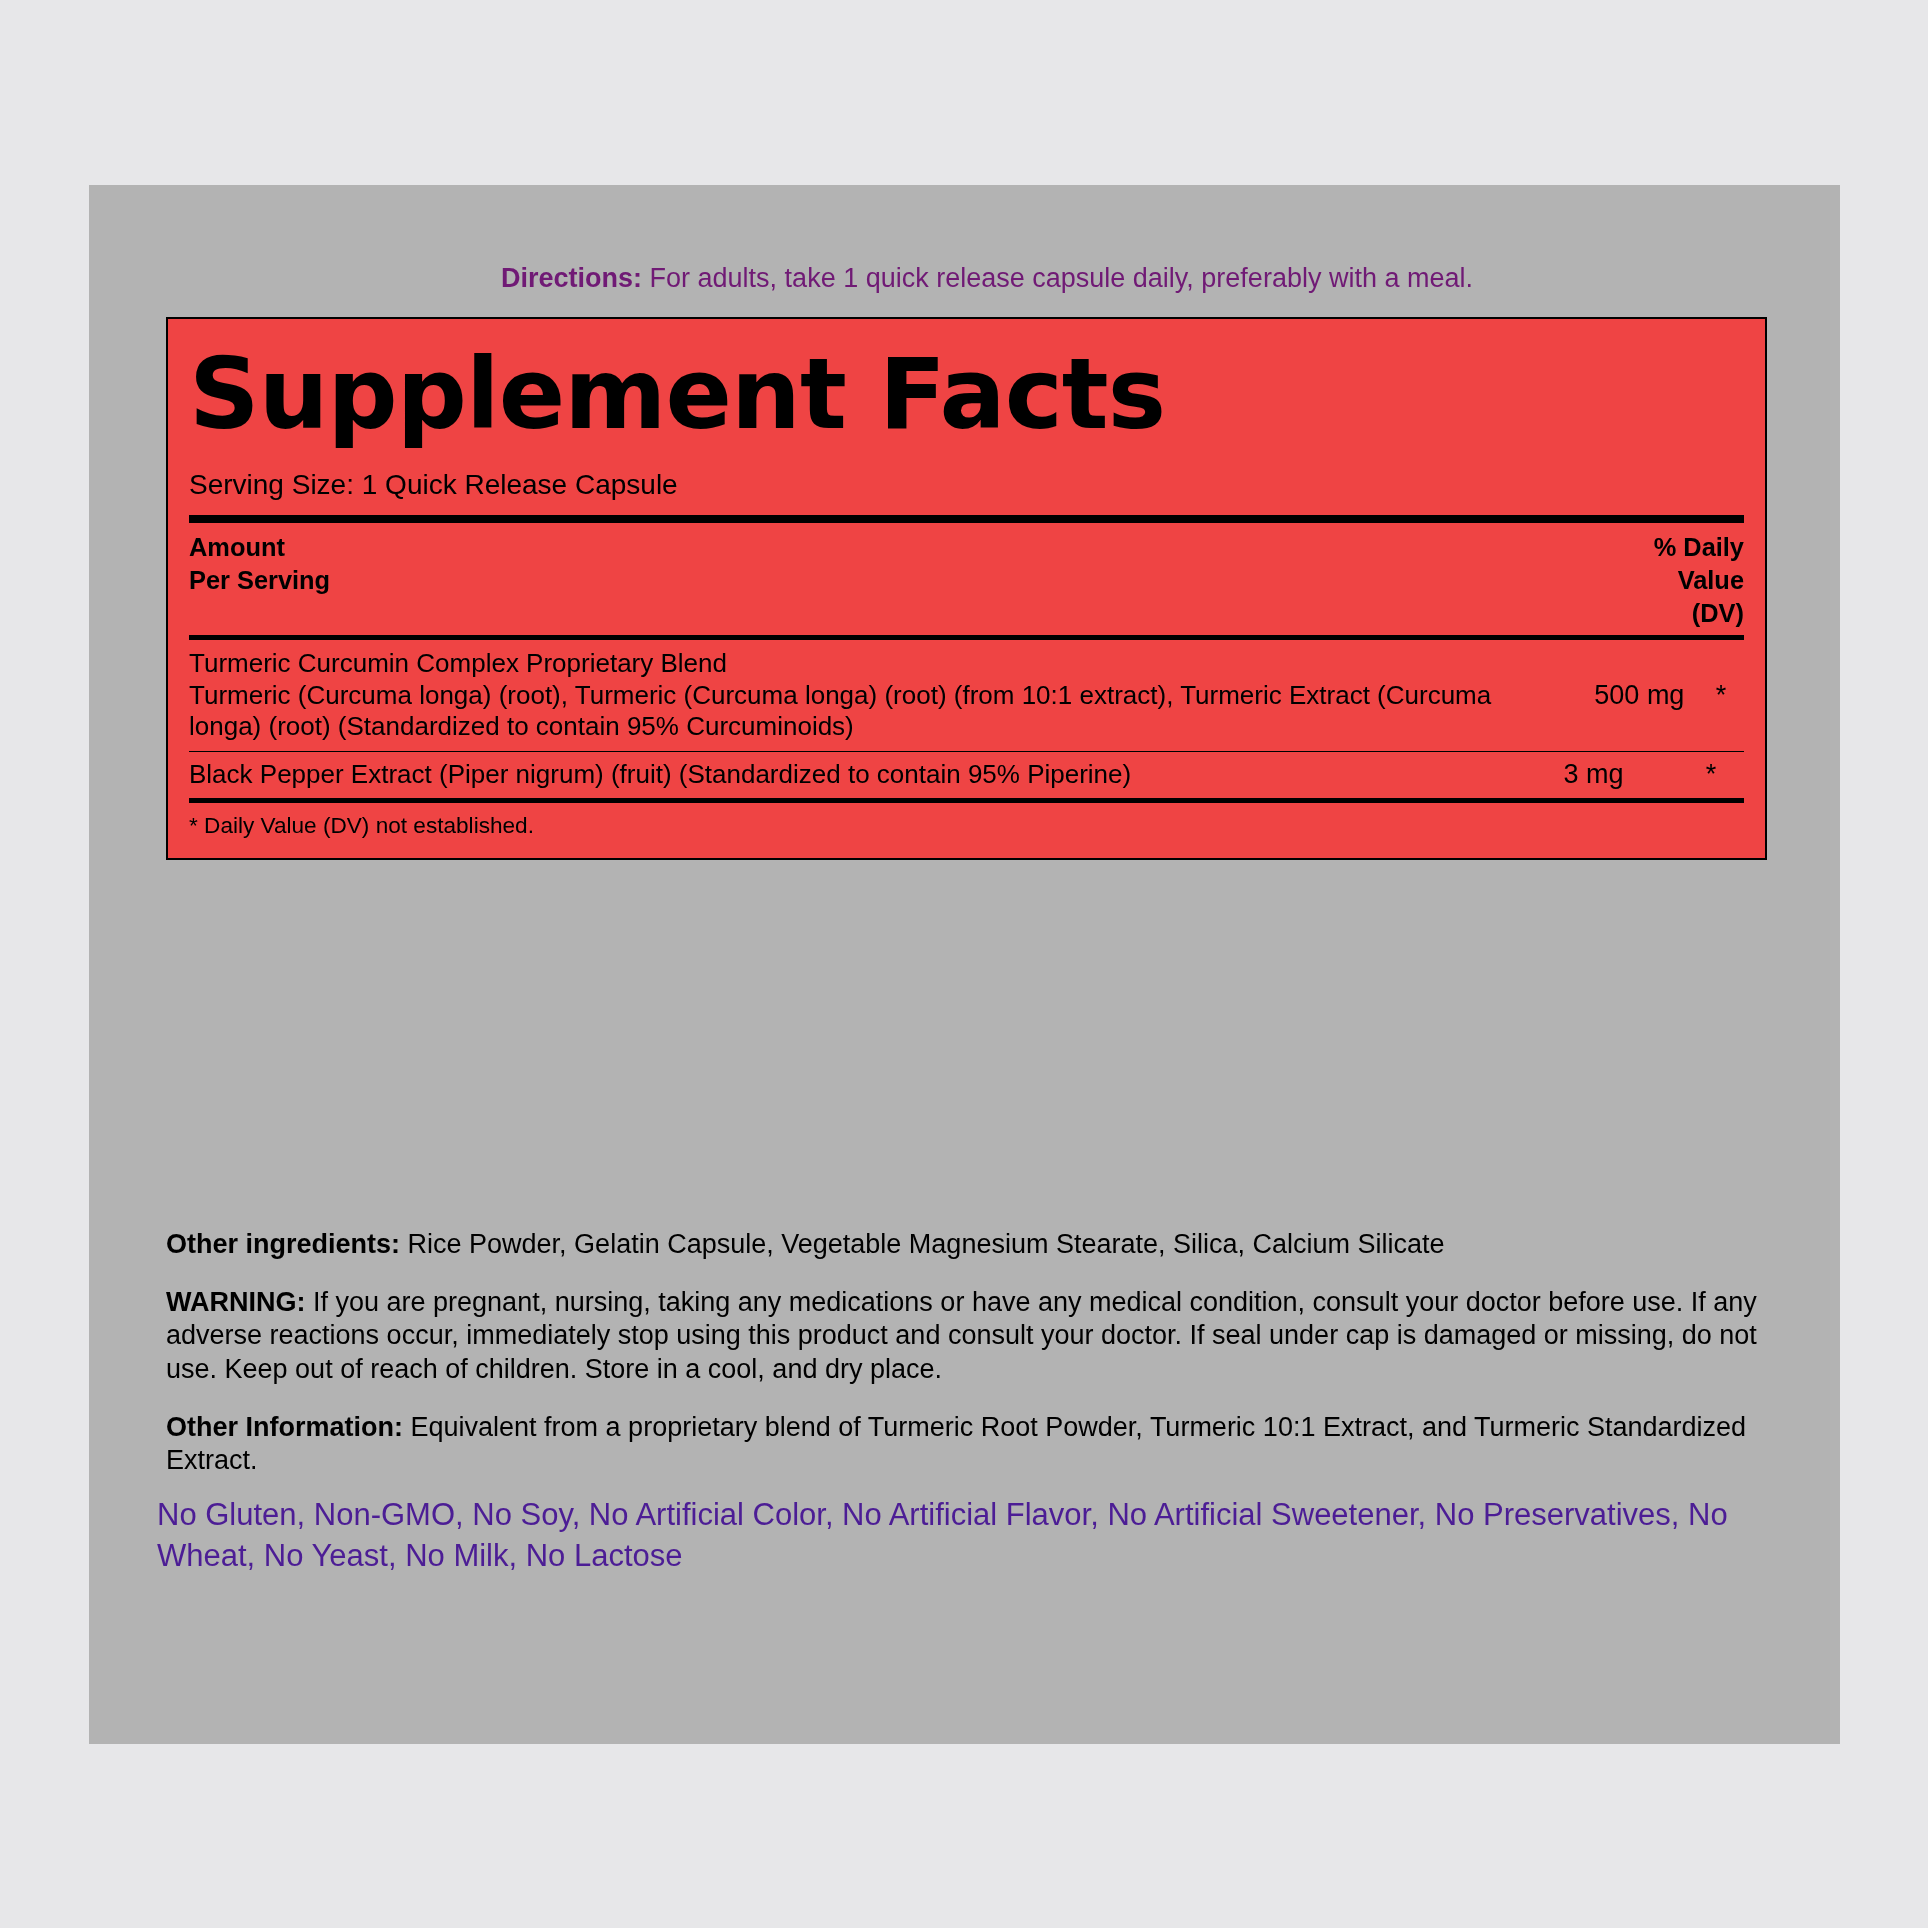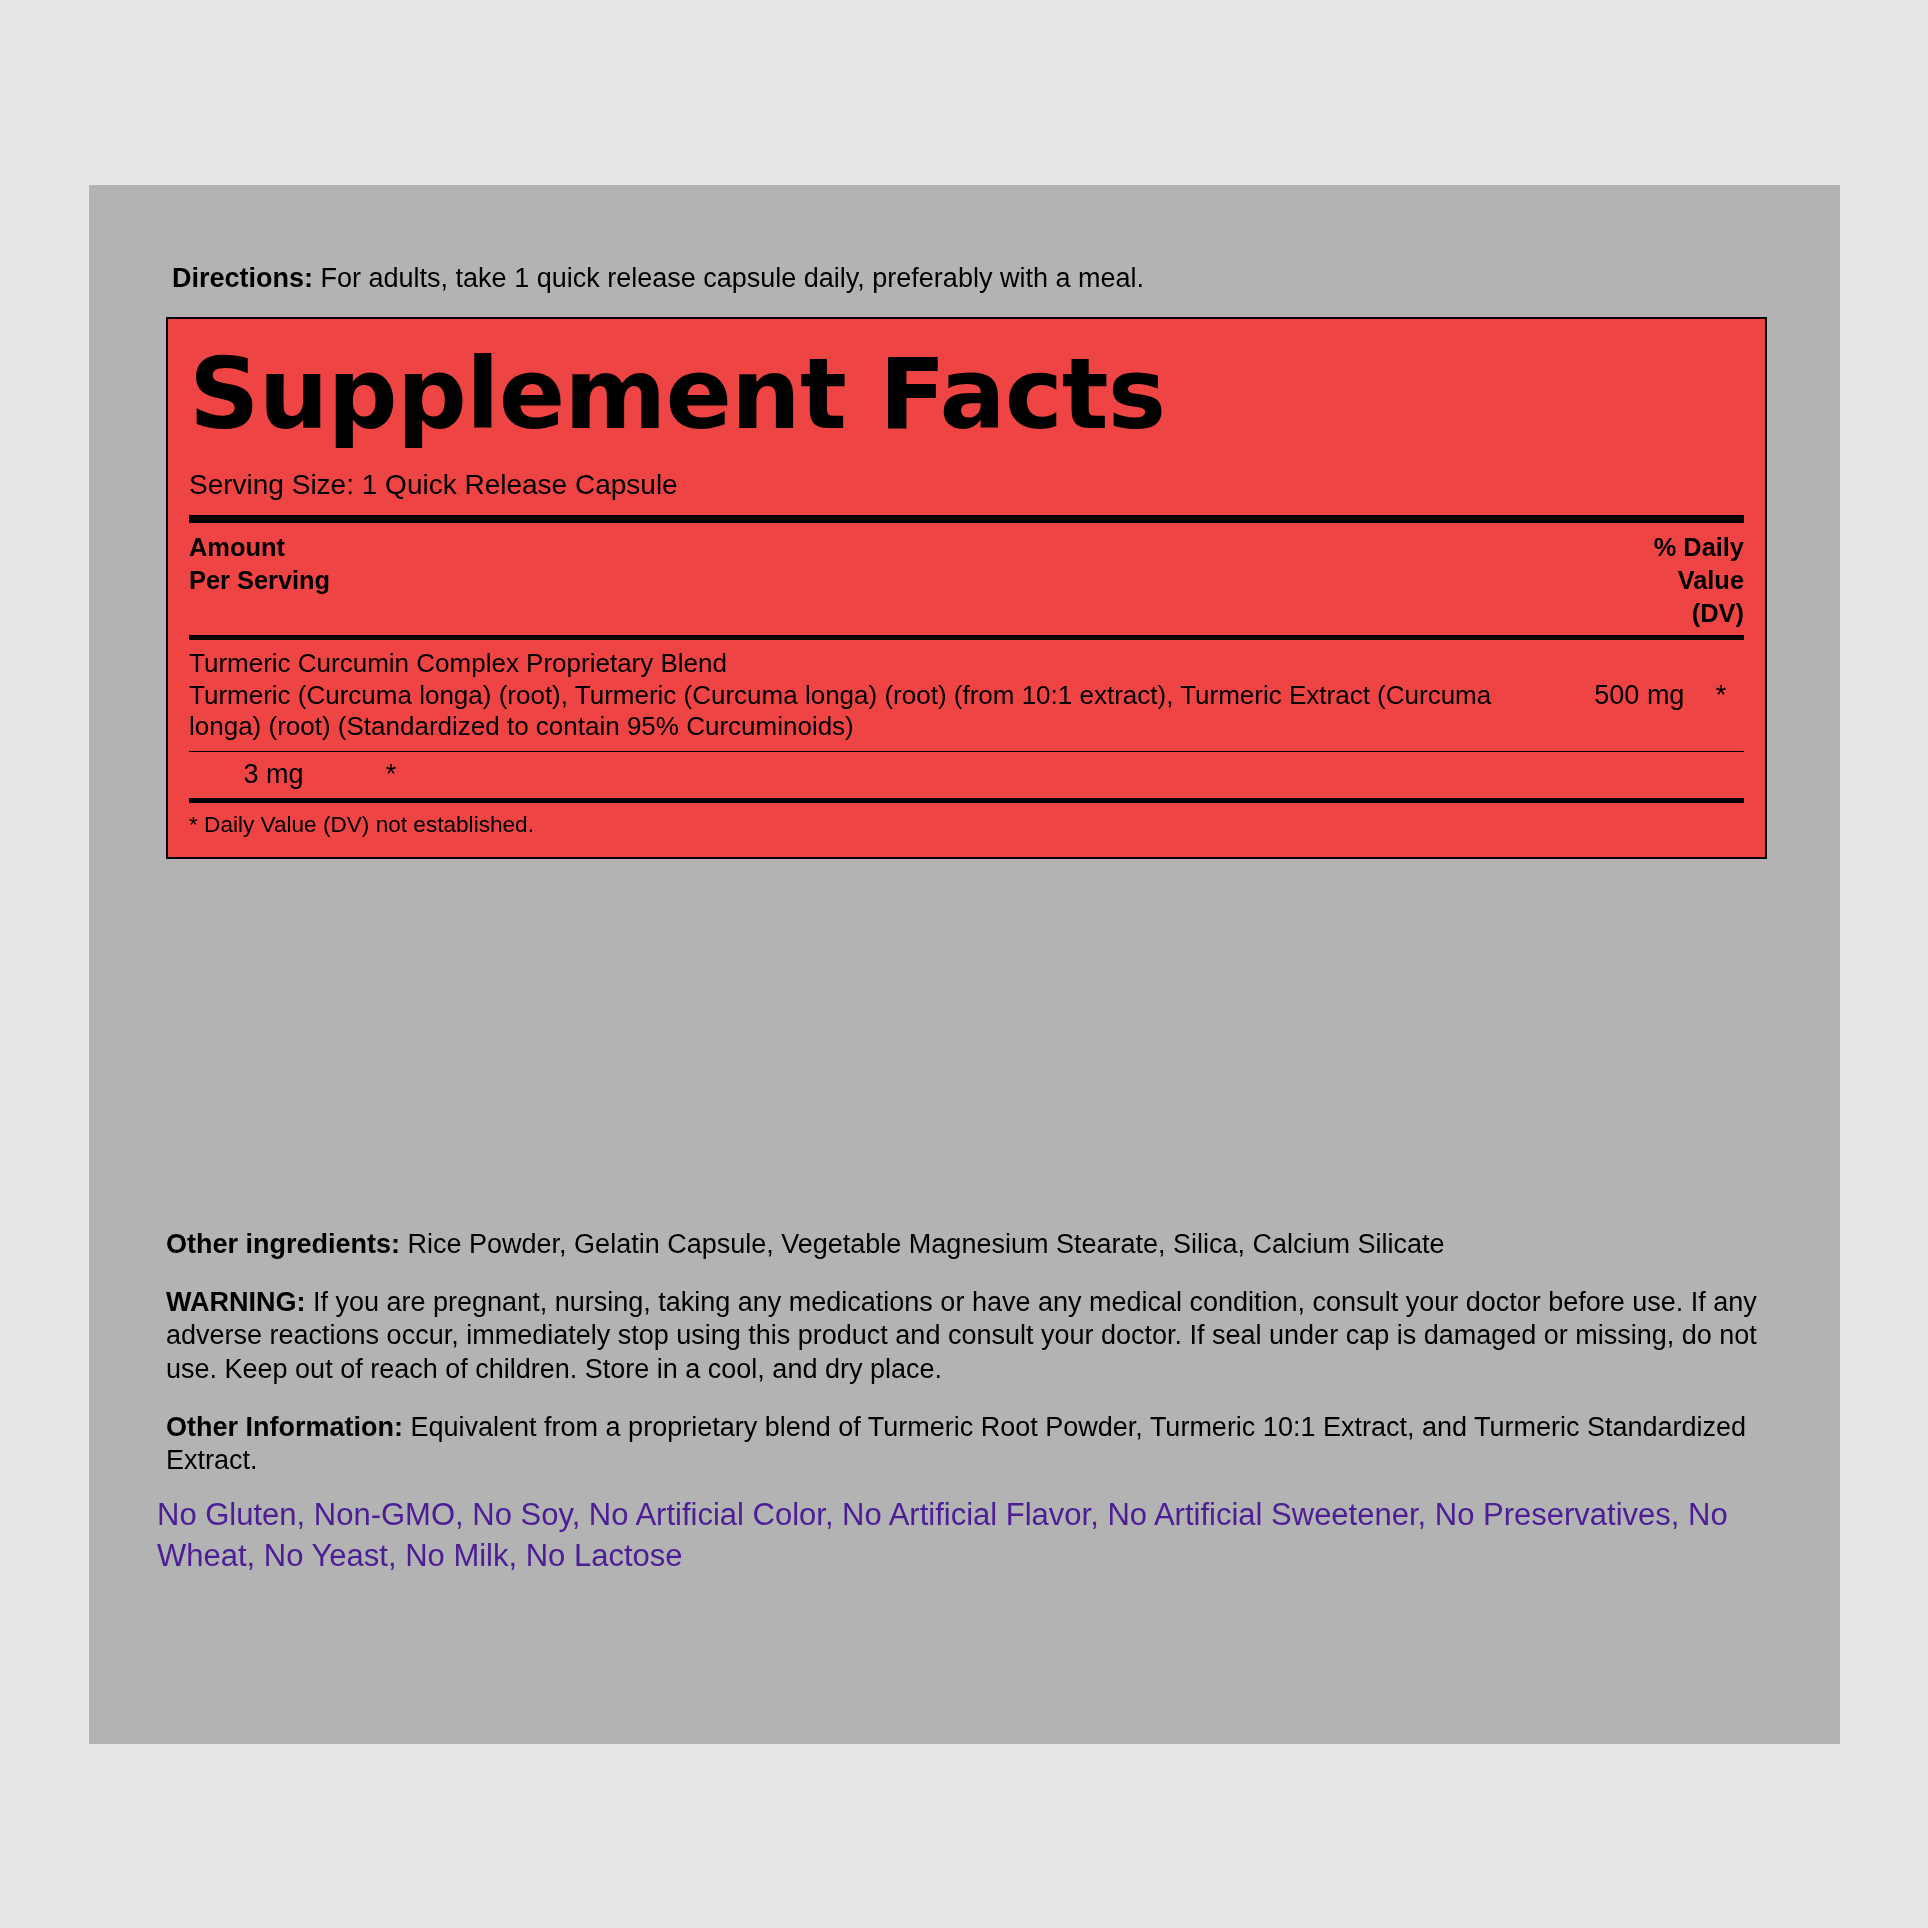--- a/index.html
+++ b/index.html
@@ -25,21 +25,22 @@
     box-sizing: border-box;
   }
 
   .directions-line {
     position: absolute;
     left: 83px;
     top: 77px;
     right: 38px;
     font-size: 27px;
     line-height: 1.25;
-    color: #000000;
+    color: #701a75;
+    text-align: center;
   }
   .directions-line b {
     font-weight: bold;
   }
 
   .facts-panel {
     position: absolute;
     left: 77px;
     top: 132px;
     width: 1601px;
@@ -183,20 +184,23 @@
         <div>Turmeric Curcumin Complex Proprietary Blend</div>
         <div>Turmeric (Curcuma longa) (root), Turmeric (Curcuma longa) (root) (from 10:1 extract), Turmeric Extract (Curcuma longa) (root) (Standardized to contain 95% Curcuminoids)</div>
       </div>
       <div class="ing-amount">500 mg</div>
       <div class="ing-dv">*</div>
     </div>
 
     <div class="rule-thin"></div>
 
     <div class="ing-row">
+      <div class="ing-desc">
+        <div>Black Pepper Extract (Piper nigrum) (fruit) (Standardized to contain 95% Piperine)</div>
+      </div>
       <div class="ing-amount">3 mg</div>
       <div class="ing-dv">*</div>
     </div>
 
     <div class="rule-med"></div>
 
     <div class="footnote">* Daily Value (DV) not established.</div>
 
   </div>
 

